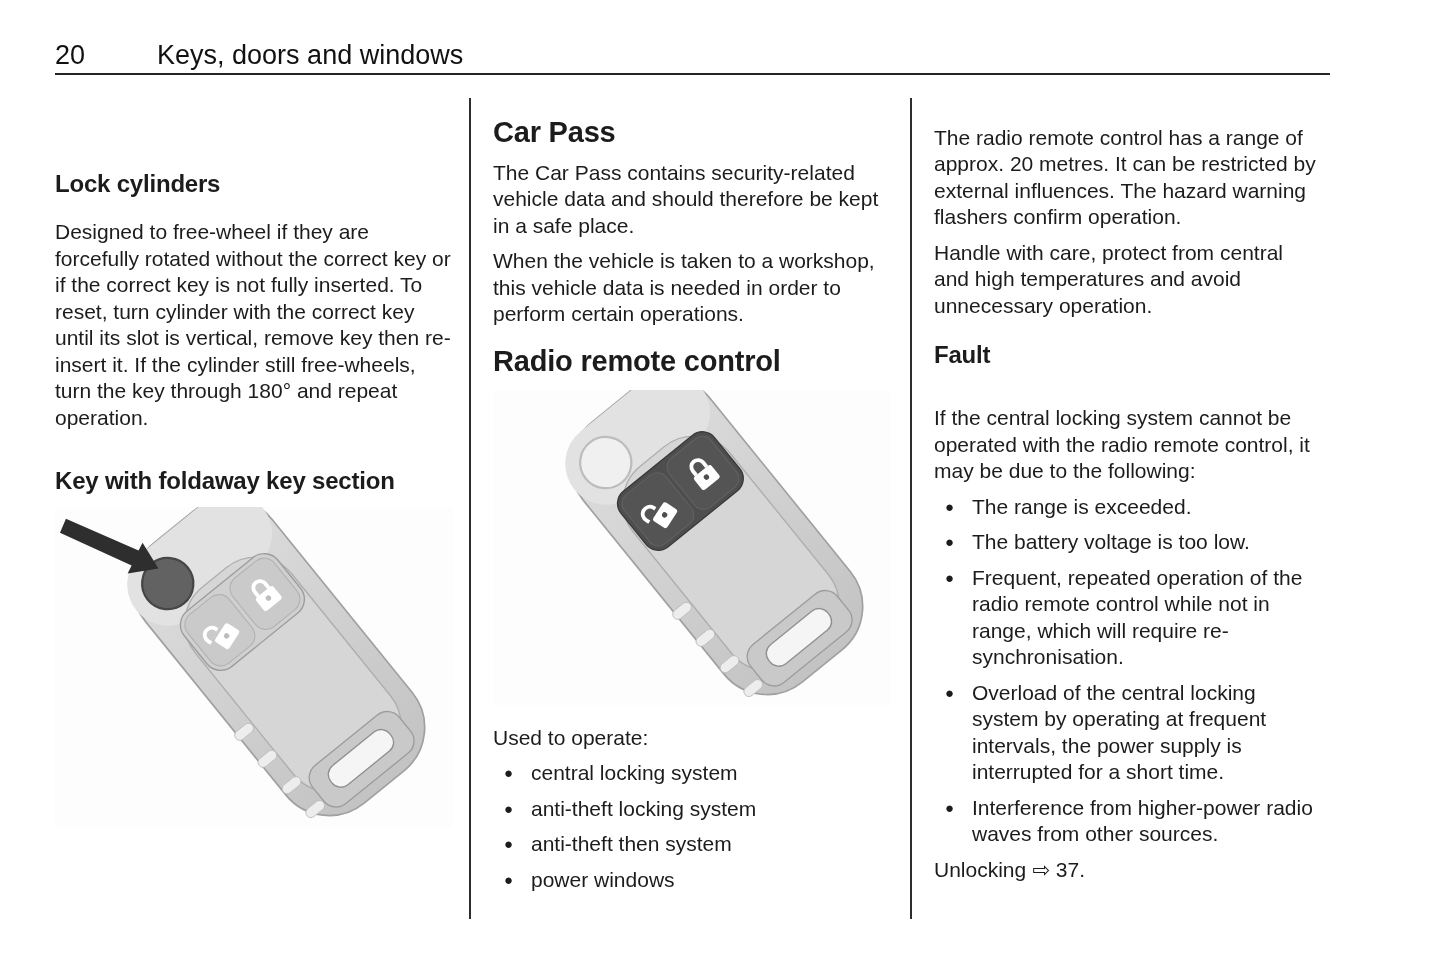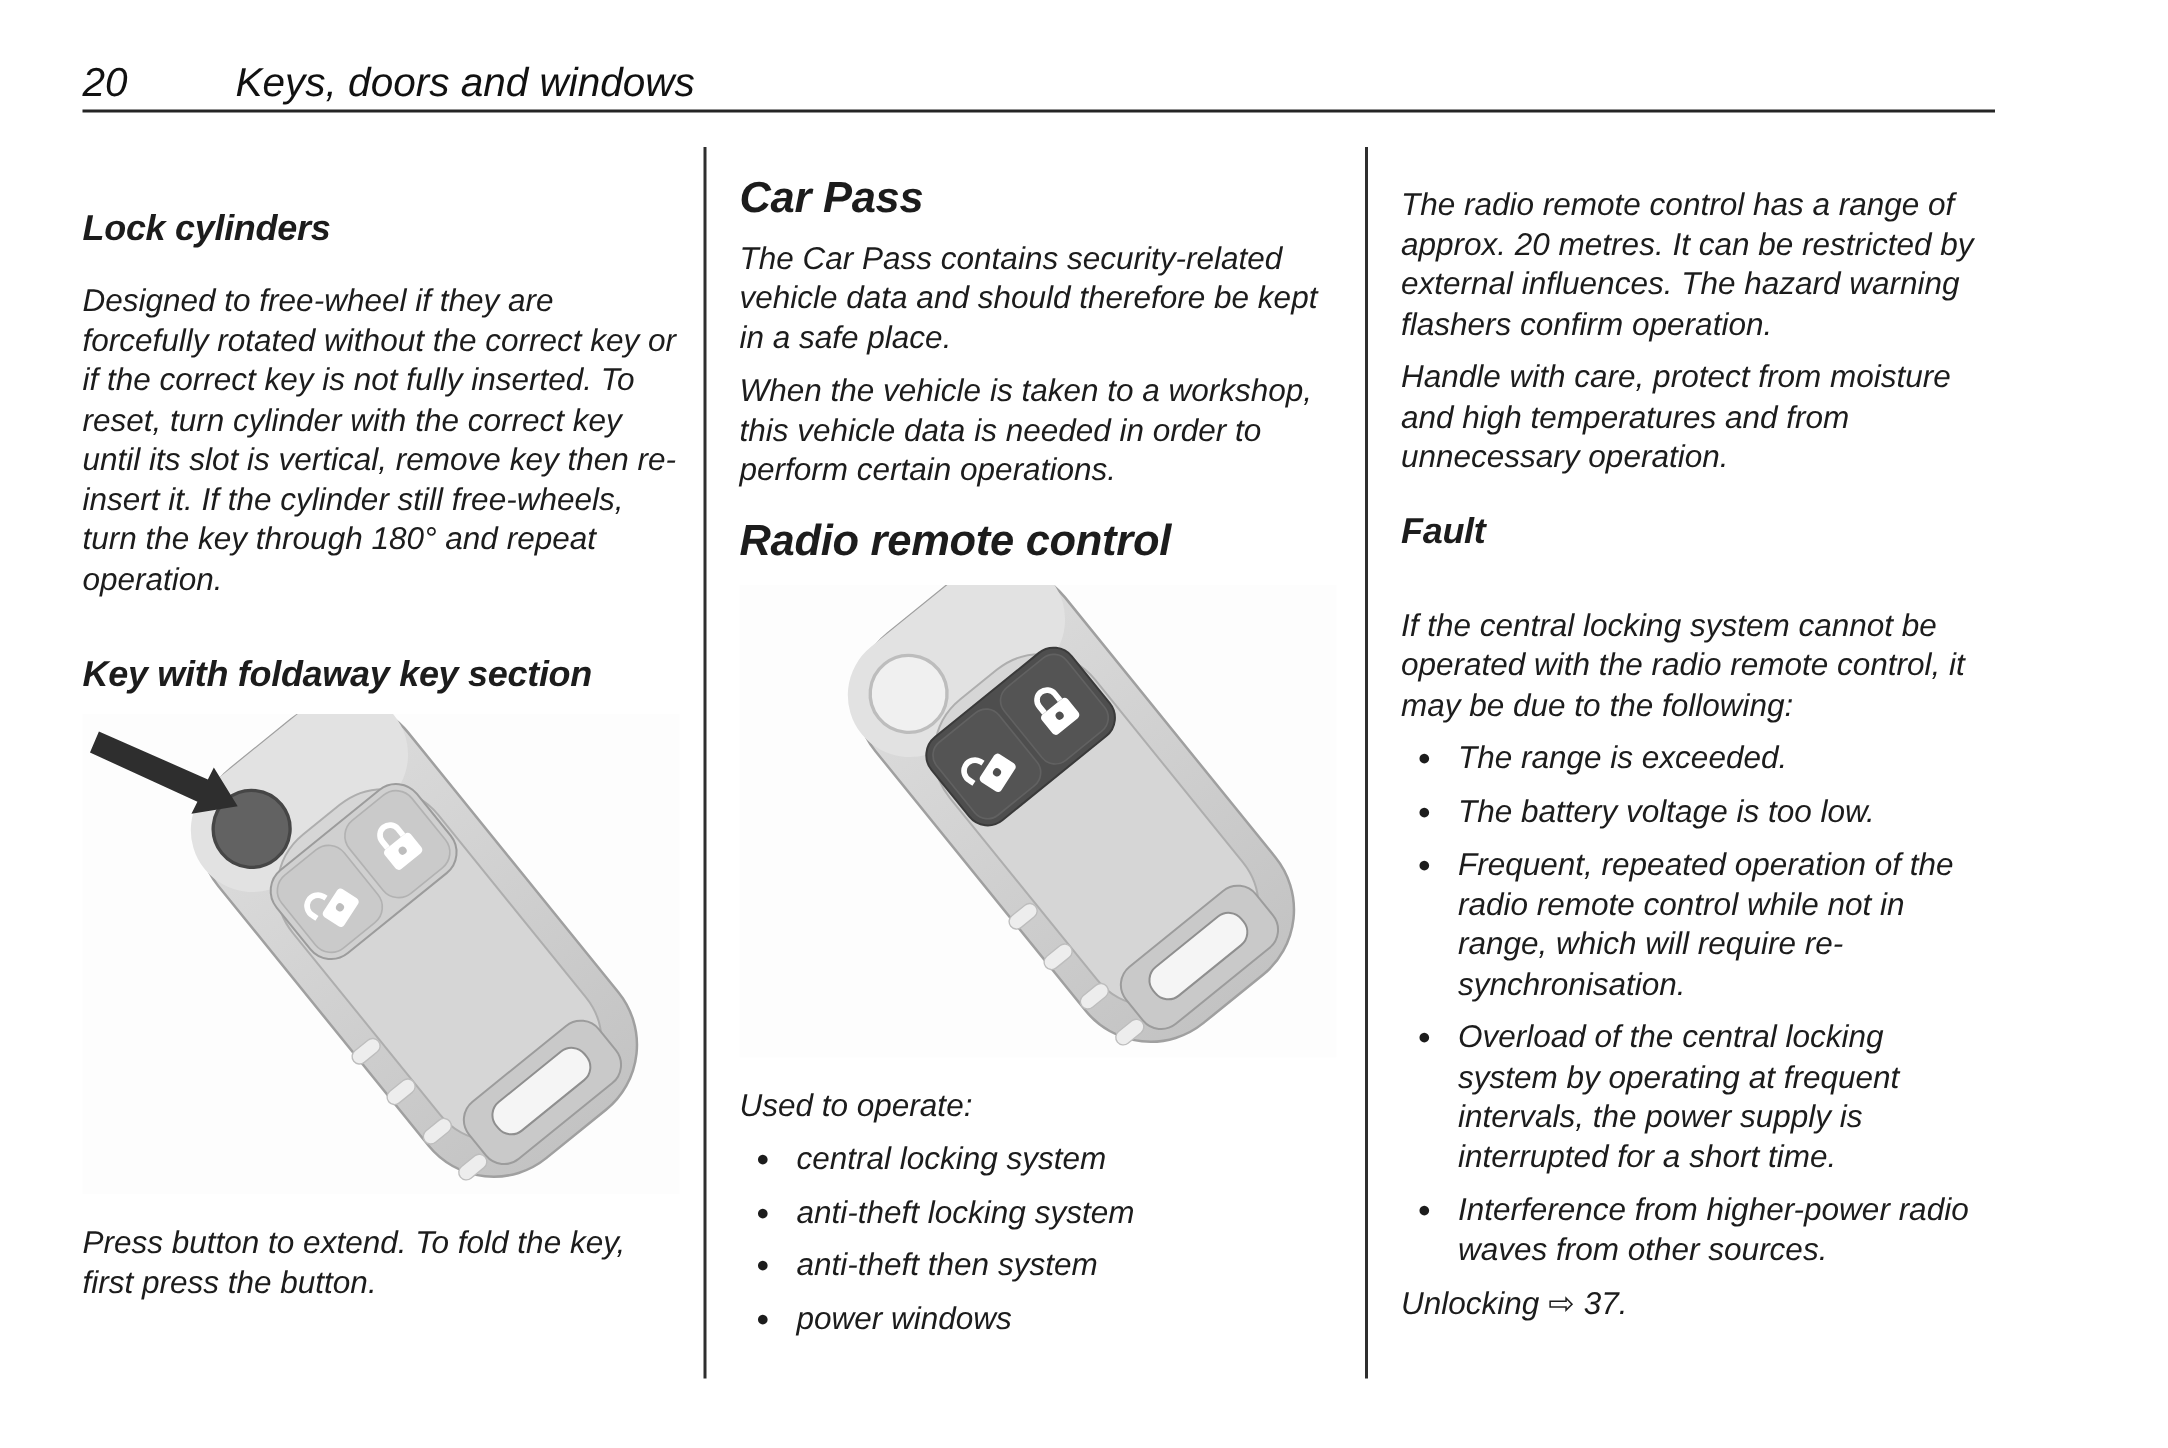--- a/index.html
+++ b/index.html
@@ -4,21 +4,20 @@
 <style>
   * { margin:0; padding:0; box-sizing:border-box; }
   html,body { background:#ffffff; }
   .page {
     position:relative;
     width:1445px; height:965px;
     background:#ffffff;
     font-family:"Liberation Sans","DejaVu Sans",sans-serif;
     color:#1c1c1c;
     overflow:hidden;
-    font-style:italic;
   }
   .page-header {
     position:absolute; left:55px; top:40px;
     font-size:27px; font-weight:400; color:#111;
     white-space:nowrap;
   }
   .page-header .chapter { margin-left:72px; }
   .header-rule {
     position:absolute; left:55px; top:73px;
     width:1275px; height:2px; background:#252525;
@@ -103,21 +102,20 @@
             </g>
             <rect x="-50" y="96" width="100" height="44" rx="14" fill="#c9c9c9" stroke="#9c9c9c" stroke-width="1.2"></rect>
             <rect x="-34" y="106" width="68" height="22" rx="10" fill="#f5f5f5" stroke="#8f8f8f" stroke-width="1.2"></rect>
           </g>
           <g transform="translate(-4,2)">
             <polygon points="15,9 88,41 92,33 108,59 77,64 81,56 9,23" fill="#2e2e2e"></polygon>
           </g>
         </svg>
       </figure>
 
-      <p>Press button to extend. To fold the key, first press the button.</p>
     </section>
 
     <div class="vrule r1"></div>
 
     <section class="col col-2">
       <div class="h1">Car Pass</div>
       <p>The Car Pass contains security-related vehicle data and should therefore be kept in a safe place.</p>
       <p>When the vehicle is taken to a workshop, this vehicle data is needed in order to perform certain operations.</p>
       <div class="h1 spaced">Radio remote control</div>
 
@@ -179,21 +177,21 @@
           <span class="bdot">●</span>
           <span class="btext">power windows</span>
         </div>
       </div>
     </section>
 
     <div class="vrule r2"></div>
 
     <section class="col col-3">
       <p>The radio remote control has a range of approx. 20 metres. It can be restricted by external influences. The hazard warning flashers confirm operation.</p>
-      <p>Handle with care, protect from moisture and high temperatures and from unnecessary operation.</p>
+      <p>Handle with care, protect from central and high temperatures and avoid unnecessary operation.</p>
       <div class="h2 fault">Fault</div>
       <p>If the central locking system cannot be operated with the radio remote control, it may be due to the following:</p>
 
       <div>
         <div class="brow">
           <span class="bdot">●</span>
           <span class="btext">The range is exceeded.</span>
         </div>
         <div class="brow">
           <span class="bdot">●</span>

